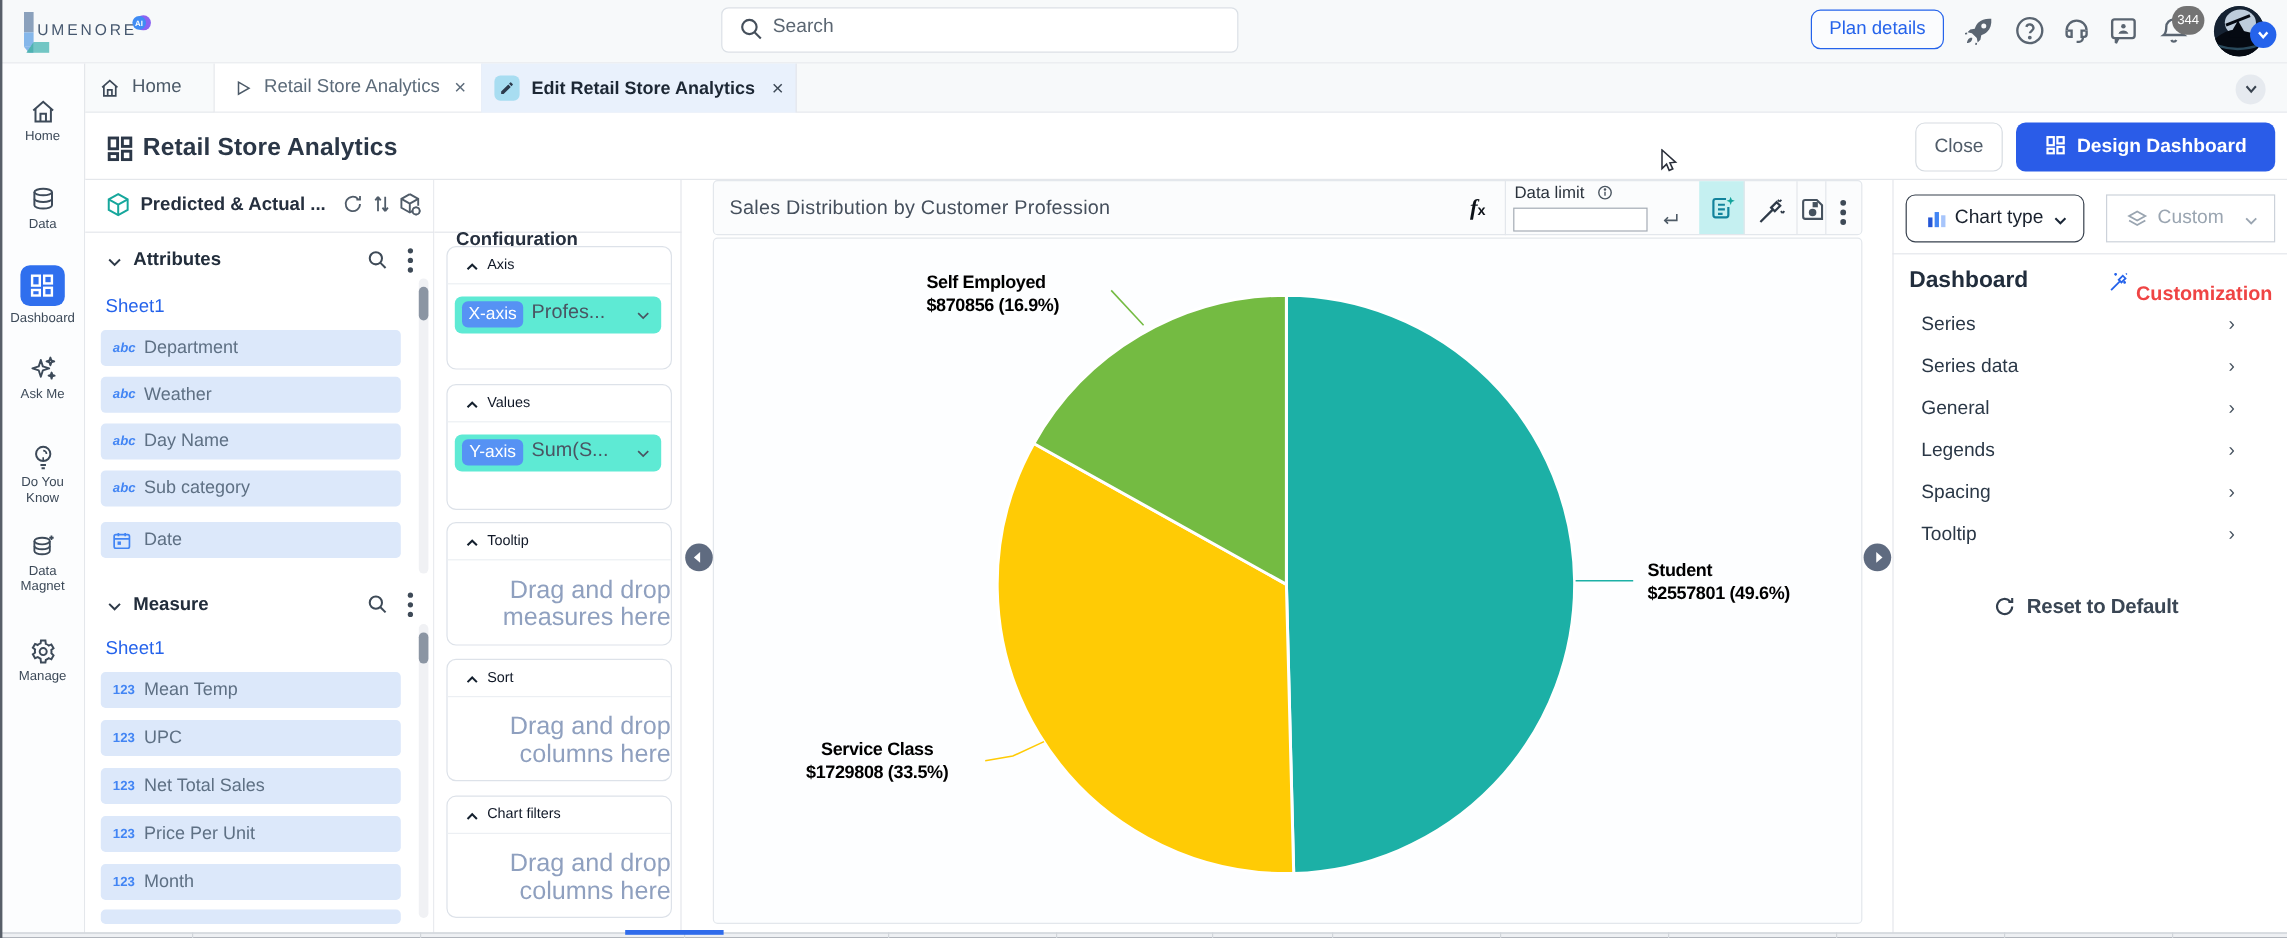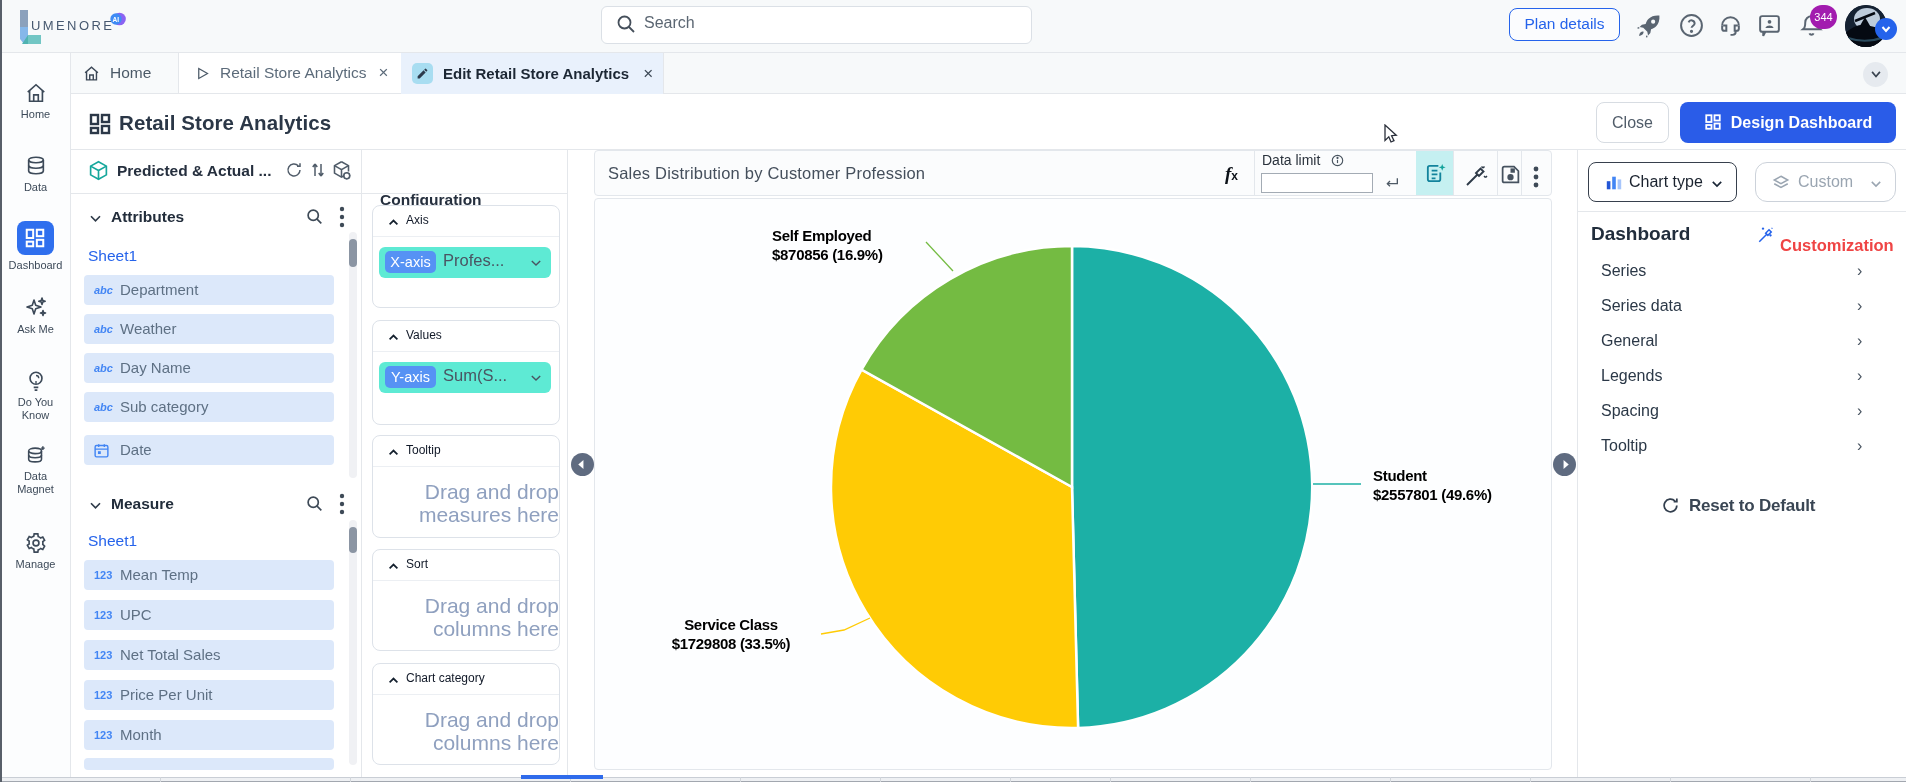--- a/index.html
+++ b/index.html
@@ -6,21 +6,21 @@
 html,body { width:1906px; height:782px; overflow:hidden; }
 body { font-family:"Liberation Sans", sans-serif; background:#fff; position:relative; }
 .abs { position:absolute; }
 
 #topbar { left:0; top:0; width:1906px; height:53px; background:#f7f9fa; border-bottom:1px solid #e4e7eb; }
 #leftedge { left:0; top:0; width:2px; height:782px; background:#585f69; z-index:50; }
 #searchbox { left:601px; top:6px; width:431px; height:38px; background:#fff; border:1px solid #dbe0e6; border-radius:6px; }
 #searchtxt { left:644px; top:14px; font-size:16px; color:#5b6672; }
 #plandetails { left:1509px; top:8px; width:111px; height:33px; border:1.5px solid #2563eb; border-radius:8px; color:#2563eb; font-size:15.5px; text-align:center; line-height:30px; background:#fbfcfe; }
 .topico { top:13px; width:25px; height:25px; color:#57616d; }
-#badge344 { left:1810px; top:5px; width:27px; height:24px; background:#a21caf; border-radius:12px; color:#fff; font-size:11px; text-align:center; line-height:24px; z-index:3;}
+#badge344 { left:1810px; top:5px; width:27px; height:24px; background:#737373; border-radius:12px; color:#fff; font-size:11px; text-align:center; line-height:24px; z-index:3;}
 #avatar { left:1845px; top:5px; width:42px; height:42px; border-radius:50%; background:#0d1b2e; overflow:hidden; }
 #avchev { left:1875px; top:18px; width:22px; height:22px; background:#2563eb; border-radius:50%; z-index:4; color:#fff; text-align:center; }
 
 #tabbar { left:71px; top:53px; width:1835px; height:41px; background:#f7f9fa; border-bottom:1px solid #e4e7eb; }
 .tab { top:53px; height:41px; white-space:nowrap; border-right:1px solid #e4e7eb; font-size:15.5px; display:flex; align-items:center; }
 #tab1 { left:71px; width:108px; background:#f8fafb; color:#4c5a68; border-bottom:1px solid #e4e7eb; }
 #tab2 { left:179px; width:223px; background:#ffffff; color:#5c6b7a; border-bottom:1px solid #e4e7eb; }
 #tab3 { left:401px; width:263px; background:#e9f1fc; color:#1c2734; font-weight:bold; font-size:15px; }
 
 #titlerow { left:71px; top:94px; width:1835px; height:56px; background:#fff; border-bottom:1px solid #e4e7eb; }
@@ -54,21 +54,21 @@
 .pilltxt { position:absolute; left:64px; top:4px; font-size:16.5px; color:#4a5462; }
 .dragtxt { position:absolute; left:0; width:100%; text-align:right; font-size:21px; color:#8fa0bf; line-height:23px; }
 
 #chartheadcard { left:594px; top:150px; width:958px; height:46px; background:#fbfcfd; border:1px solid #e3e7ec; border-radius:4px; }
 #chartbodycard { left:594px; top:198px; width:958px; height:572px; background:#fdfeff; border:1px solid #e3e7ec; border-radius:4px; }
 #charttitle { left:608px; top:164px; font-size:16.5px; color:#454f5c; letter-spacing:0.2px; }
 .plabel { font-weight:bold; font-size:15px; color:#000; line-height:19px; letter-spacing:-0.3px; }
 
 #rightpanel { left:1577px; top:150px; width:329px; height:632px; background:#fff; border-left:1px solid #e4e7eb; }
 #charttypebtn { left:1588px; top:162px; width:149px; height:40px; border:1px solid #37404d; border-radius:8px; background:#fff; }
-#custombtn { left:1755px; top:162px; width:141px; height:40px; border:1px solid #ccd2da; border-radius:12px; background:#fff; }
+#custombtn { left:1755px; top:162px; width:141px; height:40px; border:1px solid #ccd2da; border-radius:0; background:#fff; }
 #rpsep { left:1577px; top:211px; width:329px; height:1px; background:#e4e7eb; }
 .rprow { left:1601px; font-size:16px; color:#2b3847; }
 .rpchev { left:1857px; color:#46525f; font-size:16px; }
 #bottomstrip { left:0; top:777px; width:1906px; height:5px; background:#eef0f3; border-top:1px solid #c9ced5; }
 #bottomedge { left:0; top:780.5px; width:1906px; height:1.5px; background:#a2a7af; }
 #hthumb { left:521px; top:775px; width:82px; height:4px; background:#2f6beb; z-index:5;}
 .vline { position:absolute; top:777px; width:1px; height:5px; background:#d2d6db; }
 .circlebtn { width:23px; height:23px; border-radius:50%; background:#5f6b80; z-index:6; }
 </style>
 </head>
@@ -355,21 +355,21 @@
       </svg>
       <span>Sort</span>
     </div>
   <div class="dragtxt" style="top:44px;">Drag and drop<br>columns here</div>
 </div>
 <div class="abs cfgbox" style="top:663px;height:102px;">
   <div class="cfghdr">
       <svg class="chevup" width="13" height="13" viewBox="0 0 20 20" fill="none" stroke="#14202e" stroke-width="2.6">
         <path d="M4 13 L10 7 L16 13"></path>
       </svg>
-      <span>Chart category</span>
+      <span>Chart filters</span>
     </div>
   <div class="dragtxt" style="top:44px;">Drag and drop<br>columns here</div>
 </div>
 
 <div class="abs" id="chartheadcard"></div>
 <div class="abs" id="charttitle">Sales Distribution by Customer Profession</div>
 <div class="abs" style="left:1225px;top:163px;font-size:19px;color:#0c1118;"><i style="font-family:'Liberation Serif',serif;font-weight:bold;">f</i><span style="font-size:12px;font-weight:bold;">x</span></div>
 <div class="abs" style="left:1254px;top:150px;width:152px;height:46px;border-left:1px solid #e3e7ec;"></div>
 <div class="abs" style="left:1262px;top:152px;font-size:14px;color:#2a323c;">Data limit</div>
 <svg class="abs" style="left:1331px;top:154px;" width="13" height="13" viewBox="0 0 20 20" fill="none" stroke="#4a5560" stroke-width="1.8">

